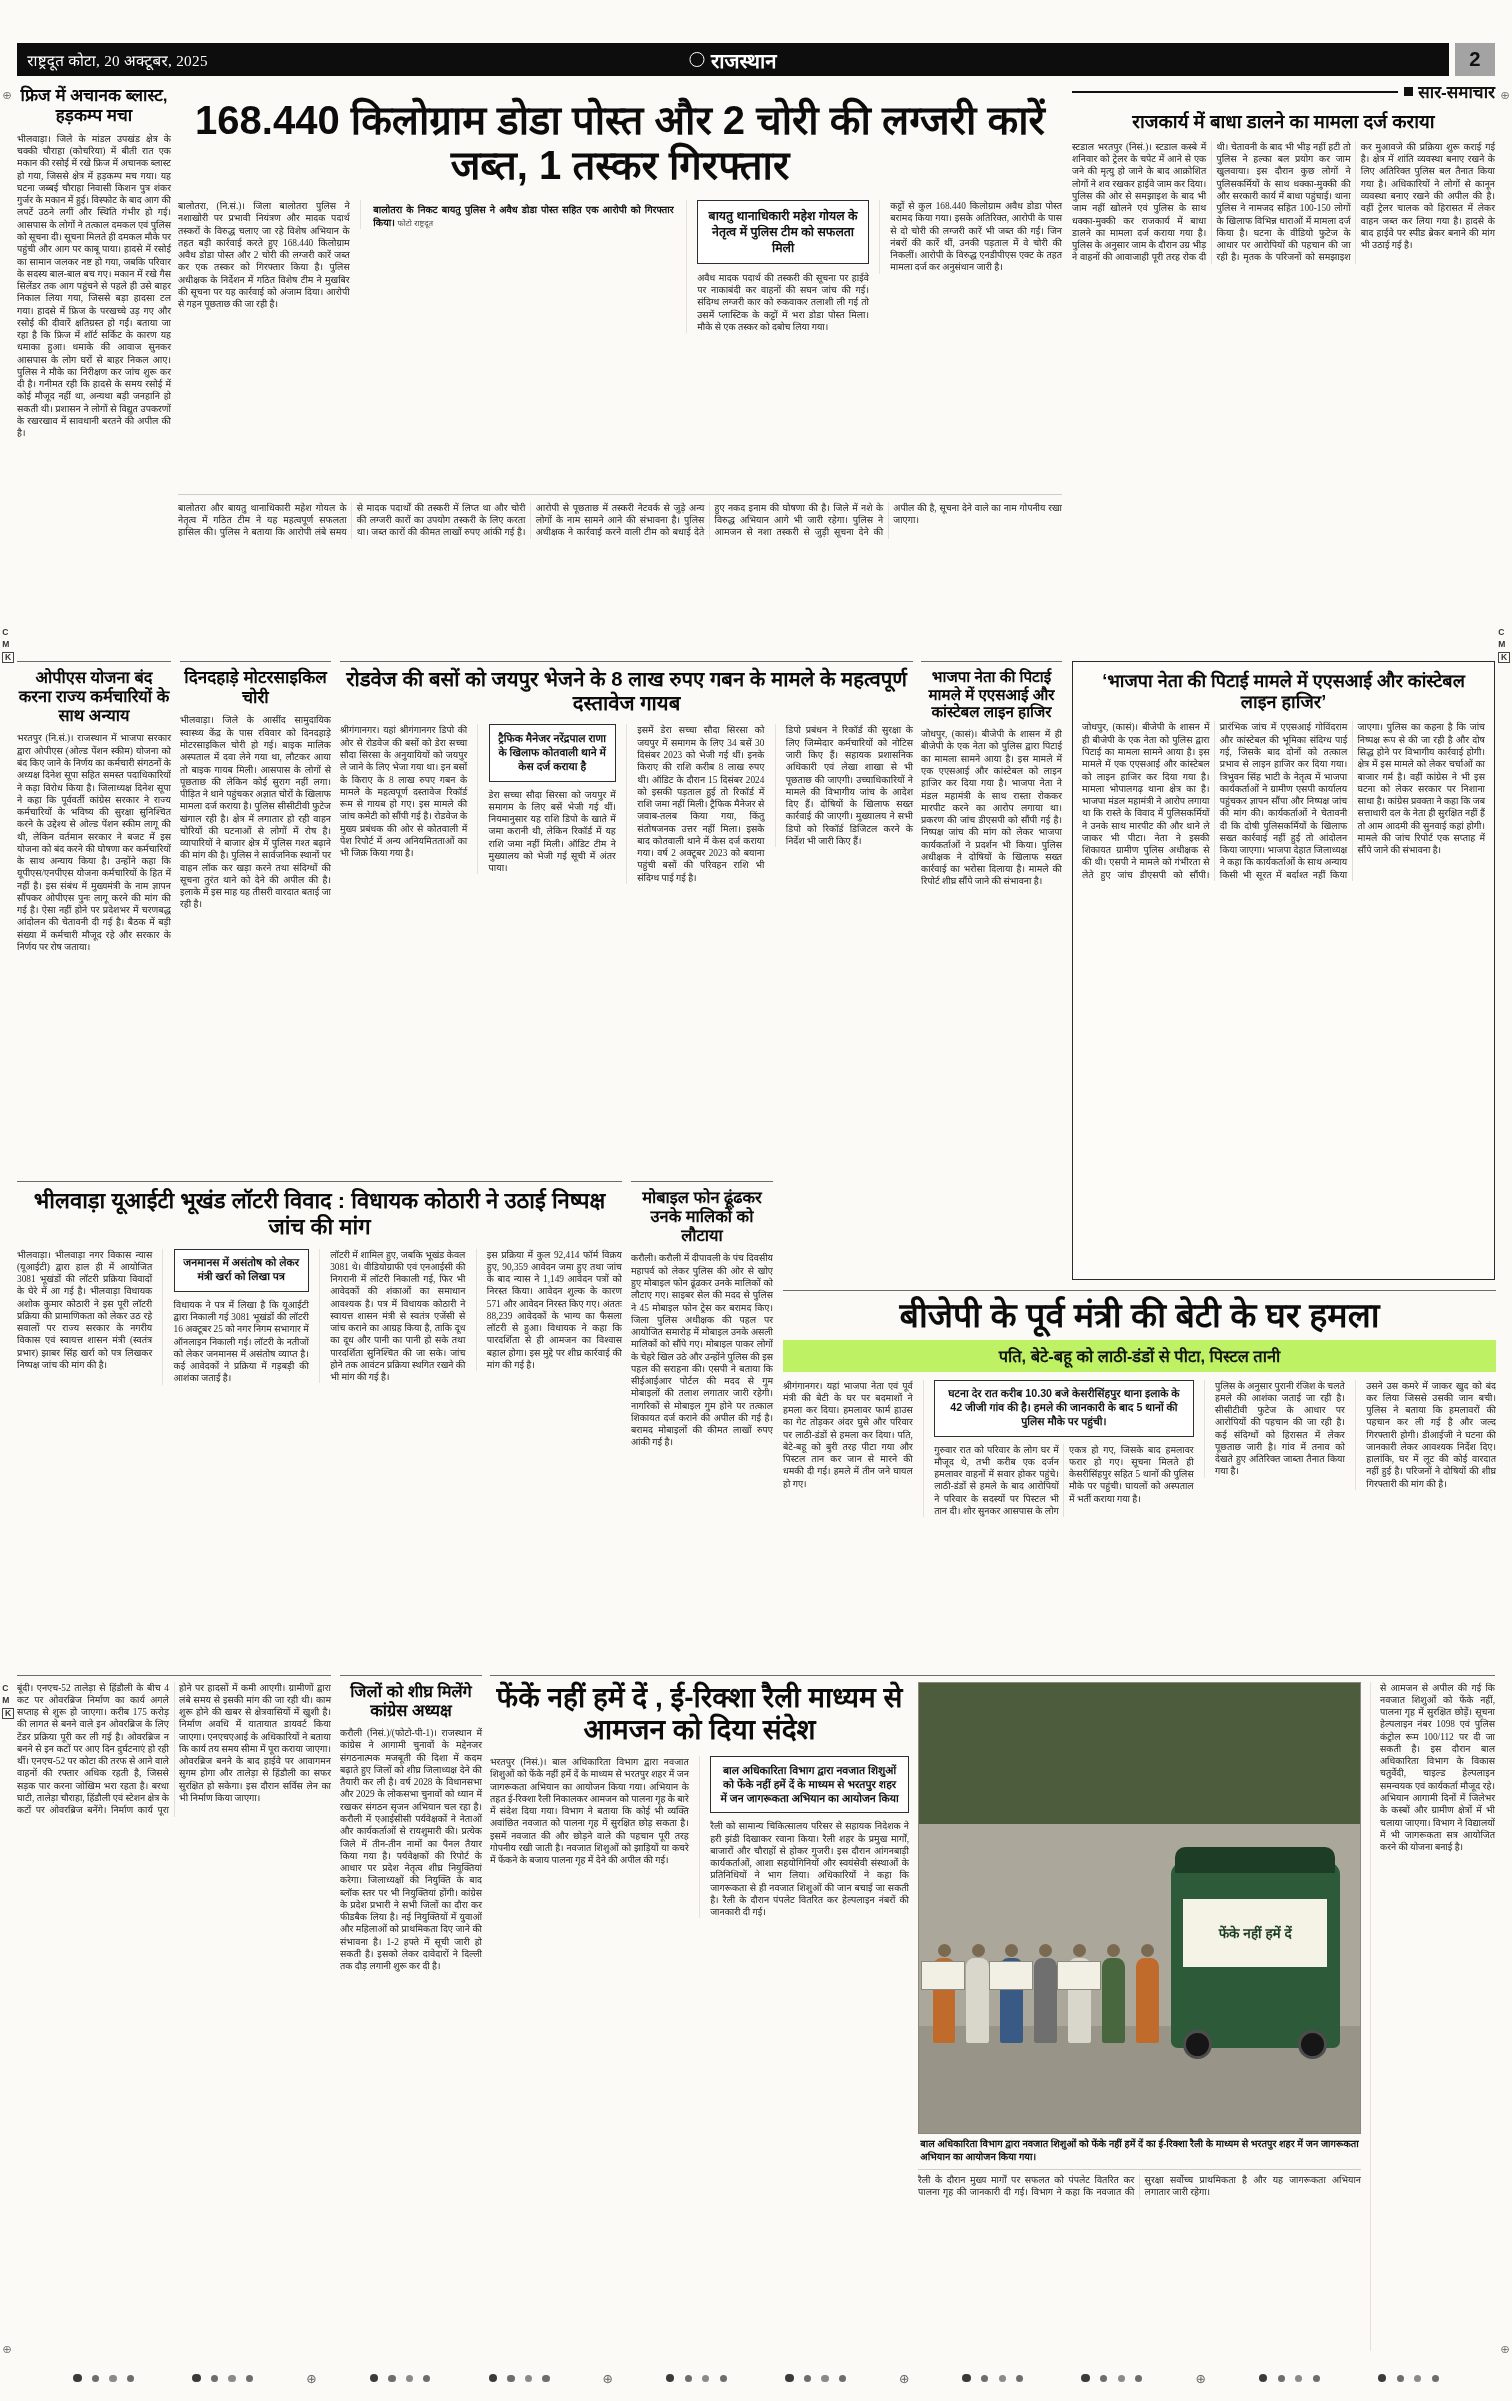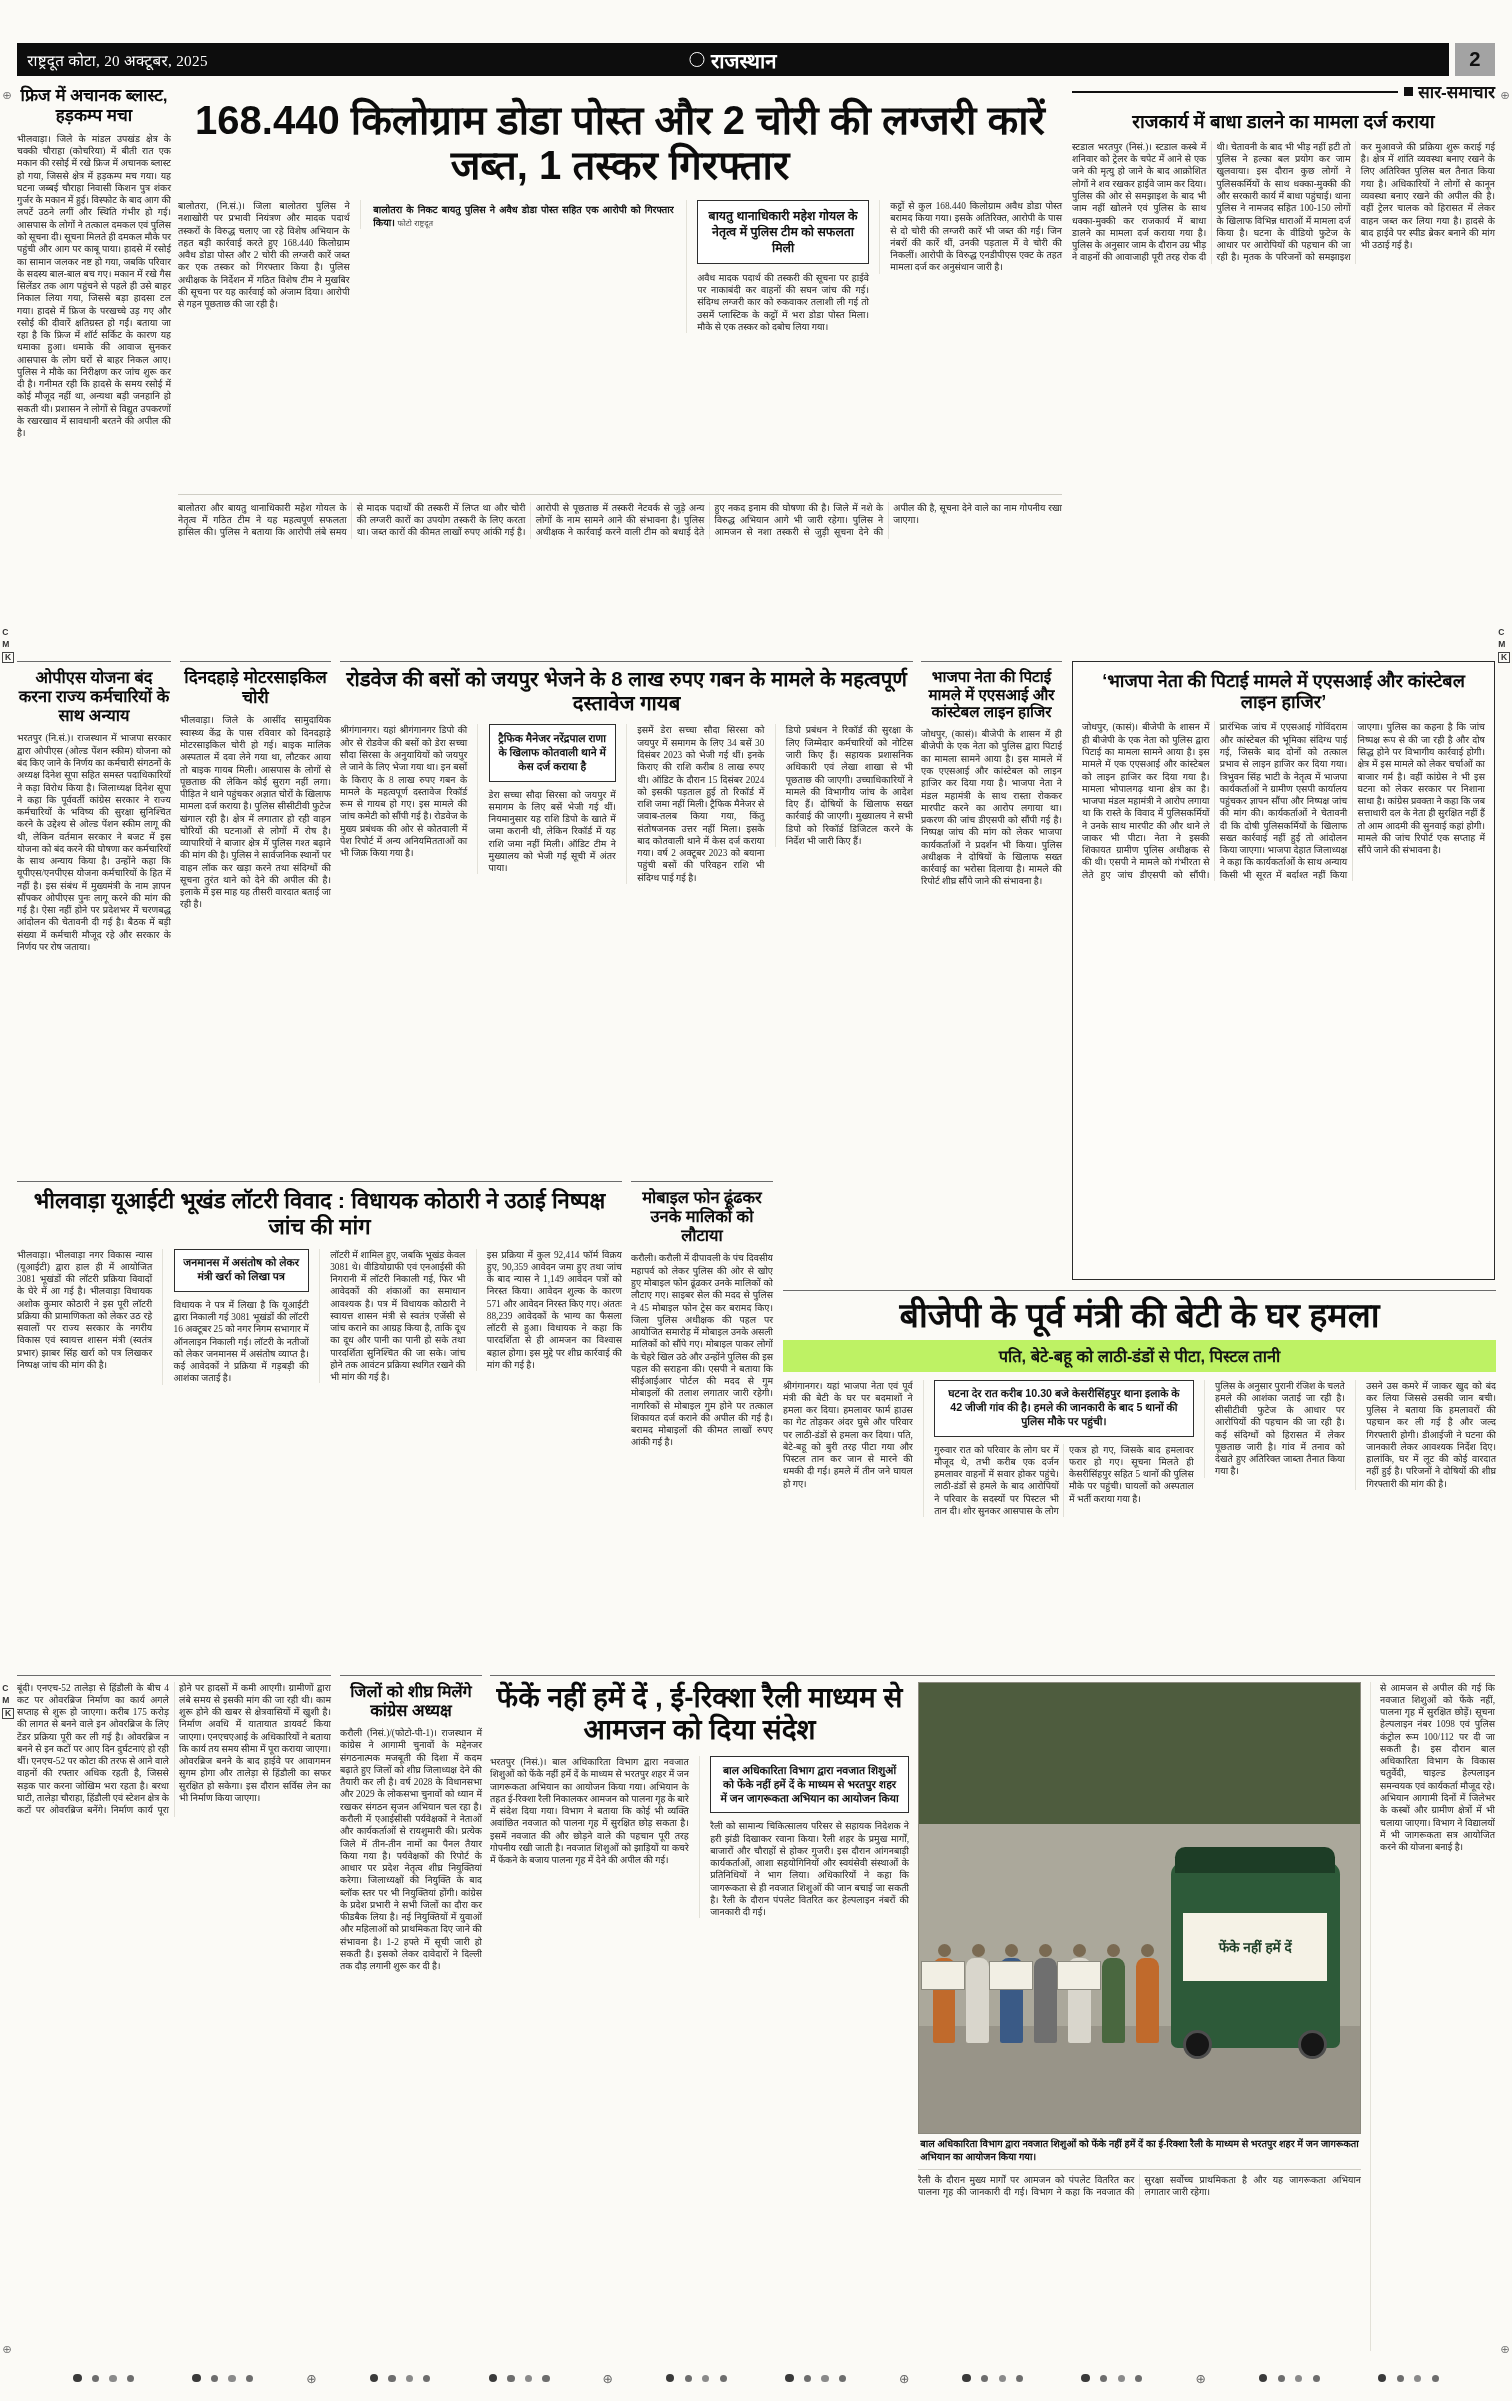--- a/index.html
+++ b/index.html
@@ -113,21 +113,21 @@
   .rp-sky{position:absolute;top:0;left:0;right:0;height:51px;background:#b9c0bd;opacity:.5;}
   .rp-road{position:absolute;bottom:0;left:0;right:0;height:107px;background:#989488;}
   .rp-people{position:absolute;bottom:90px;left:13.6px;display:flex;gap:11.3px;align-items:flex-end;}
   .rp-people .person{height:85px;width:22.6px;}
   .rp-people .person::before{top:-13.6px;left:5.1px;width:13px;height:13px;}
   .shirt-orange{background:#c06a2c;} .shirt-white{background:#d9d6cc;} .shirt-blue{background:#3a5a86;}
   .shirt-grey{background:#6f6f6f;} .shirt-green{background:#49673f;}
   .placard{position:absolute;top:3.4px;left:-11.3px;width:44px;height:29px;background:#f2efe4;border:1.1px solid #8b897e;}
   .rickshaw{position:absolute;right:20.3px;bottom:85px;width:169px;height:186px;background:#2d5a39;border-radius:12.4px 12.4px 6.8px 6.8px;}
   .rickshaw .canopy{position:absolute;top:-14.7px;left:4.5px;right:4.5px;height:26px;background:#1d3d26;border-radius:10.2px 10.2px 0 0;}
-  .rickshaw .banner{position:absolute;top:51px;left:12.4px;right:12.4px;height:68px;background:#f5f2e6;
+  .rickshaw .banner{position:absolute;top:37px;left:12.4px;right:12.4px;height:68px;background:#f5f2e6;
                     display:flex;align-items:center;justify-content:center;text-align:center;
                     font-family:"Liberation Sans", sans-serif;font-weight:bold;font-size:13.6px;color:#1d3d26;padding:3.4px;}
   .rickshaw .rwheel{position:absolute;bottom:-11.3px;width:29px;height:29px;border-radius:50%;background:#161616;border:3.4px solid #4d4d4d;}
   .rw1{left:12.4px;} .rw2{right:12.4px;}
 
   
   .crosshair{position:absolute;font-size:11.3px;color:#777;font-family:"DejaVu Sans", sans-serif;}
   .cmyk-mark{position:absolute;display:flex;flex-direction:column;gap:3.4px;font-family:"Liberation Sans", sans-serif;
              font-size:8.5px;font-weight:bold;color:#333;line-height:1;}
   .cmyk-mark .kbx{border:0.6px solid #444;padding:0.6px 1.7px;}
@@ -294,21 +294,21 @@
             </div>
           <div class="person shirt-grey"></div>
           <div class="person shirt-white">
               <span class="placard"></span>
             </div>
           <div class="person shirt-green"></div>
           <div class="person shirt-orange"></div>
         </div>
       </div>
       <div class="caption">बाल अधिकारिता विभाग द्वारा नवजात शिशुओं को फेंके नहीं हमें दें का ई-रिक्शा रैली के माध्यम से भरतपुर शहर में जन जागरूकता अभियान का आयोजन किया गया।</div>
-      <div class="body mc2 below">रैली के दौरान मुख्य मार्गों पर आमजन को पंपलेट वितरित कर पालना गृह की जानकारी दी गई। विभाग ने कहा कि नवजात की सुरक्षा सर्वोच्च प्राथमिकता है और यह जागरूकता अभियान लगातार जारी रहेगा।</div>
+      <div class="body mc2 below">रैली के दौरान मुख्य मार्गों पर सफलत को पंपलेट वितरित कर पालना गृह की जानकारी दी गई। विभाग ने कहा कि नवजात की सुरक्षा सर्वोच्च प्राथमिकता है और यह जागरूकता अभियान लगातार जारी रहेगा।</div>
     </div>
     <div class="er-right body">से आमजन से अपील की गई कि नवजात शिशुओं को फेंके नहीं, पालना गृह में सुरक्षित छोड़ें। सूचना हेल्पलाइन नंबर 1098 एवं पुलिस कंट्रोल रूम 100/112 पर दी जा सकती है। इस दौरान बाल अधिकारिता विभाग के विकास चतुर्वेदी, चाइल्ड हेल्पलाइन समन्वयक एवं कार्यकर्ता मौजूद रहे। अभियान आगामी दिनों में जिलेभर के कस्बों और ग्रामीण क्षेत्रों में भी चलाया जाएगा। विभाग ने विद्यालयों में भी जागरूकता सत्र आयोजित करने की योजना बनाई है।</div>
   </div>
 
   <div class="crosshair" style="left:2.3px;top:89px;">⊕</div>
   <div class="crosshair" style="right:2.3px;top:89px;">⊕</div>
   <div class="crosshair" style="left:2.3px;top:2343px;">⊕</div>
   <div class="crosshair" style="right:2.3px;top:2343px;">⊕</div>
 
   <div class="cmyk-mark" style="left:2.3px;top:628px;">

